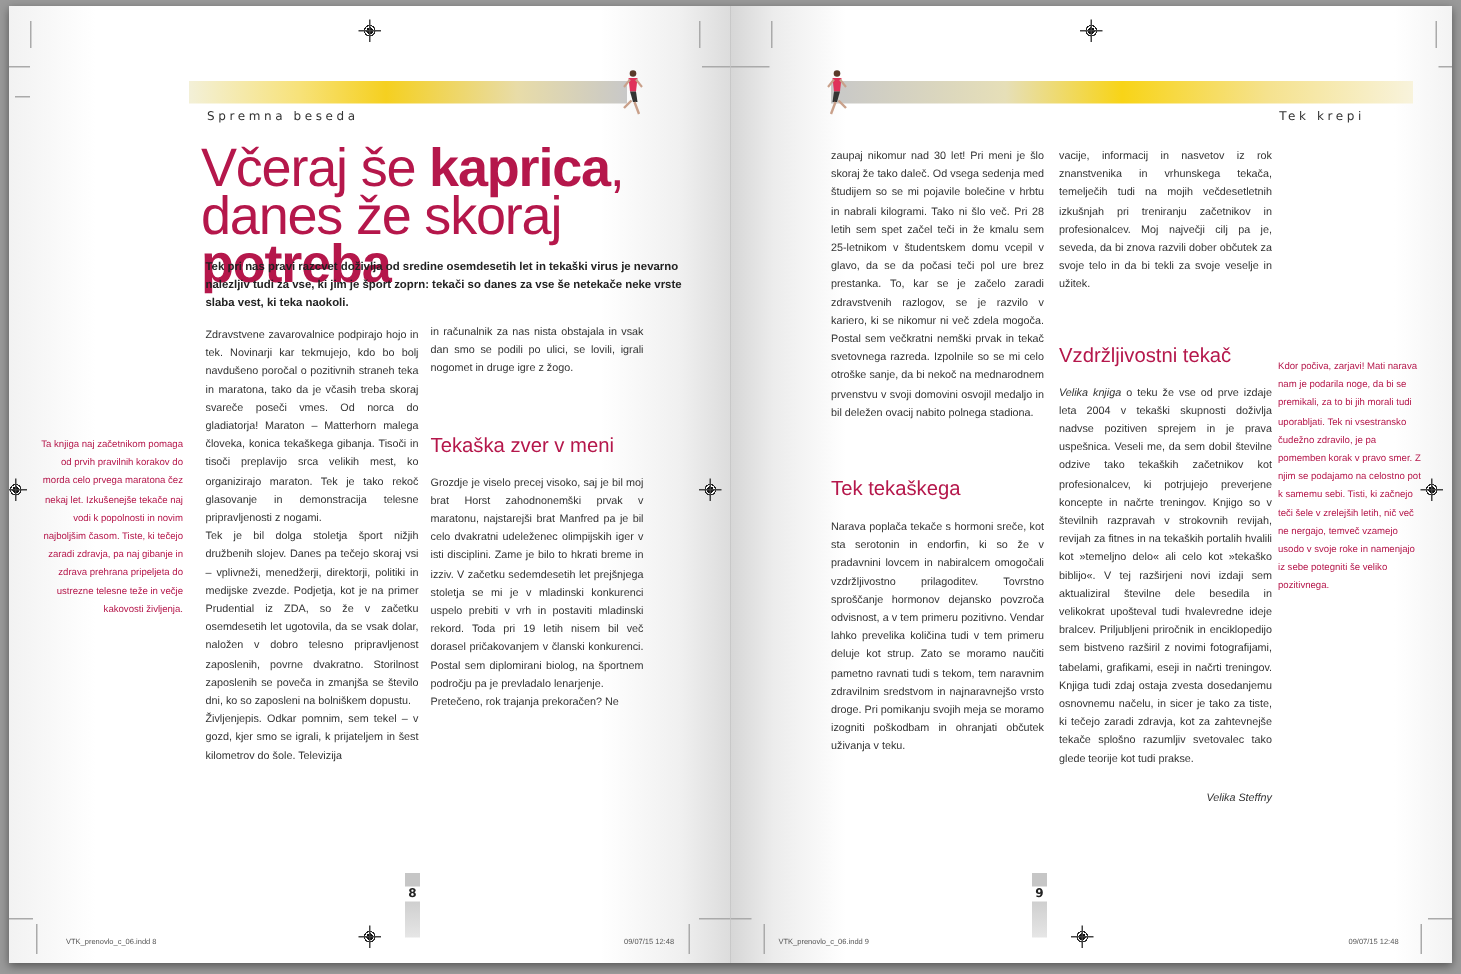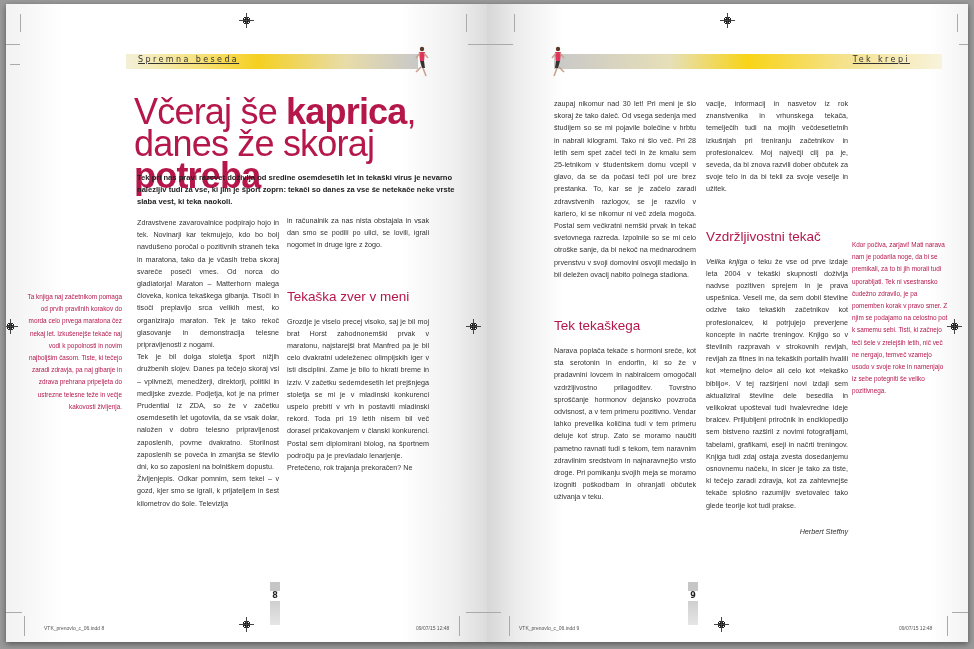--- a/index.html
+++ b/index.html
@@ -36,21 +36,21 @@
 
   
   .bar {
     position:absolute; top:50px; height:15px;
   }
   .left .bar { left:120px; width:292px;
     background:linear-gradient(to right,#f3f0d8 0%,#f7e27a 25%,#f5d020 45%,#e8dca8 75%,#c8c8c8 100%); }
   .right .bar { left:67px; width:388px;
     background:linear-gradient(to right,#c8c8c8 0%,#e6dfb8 30%,#f8d417 50%,#f5e28e 75%,#f8f3dc 100%); }
   .bar-label {
-    position:absolute; top:1px; font-size:8px; letter-spacing:2.4px; color:#333;text-decoration:underline;
+    position:absolute; top:19px; font-size:8px; letter-spacing:2.4px; color:#333;
   }
   .left .bar-label { left:12px; }
   .right .bar-label { right:32px; }
   .runner { position:absolute; width:18px; height:32px; }
   .left .runner { left:406px; top:42px; }
   .right .runner { left:63px; top:42px; transform:scaleX(-1); }
 
   .title {
     position:absolute; left:128px; top:92px; width:320px;
     color:#b5174b; font-size:36px; line-height:32px; letter-spacing:-.8px;
@@ -185,21 +185,21 @@
     <div class="col" style="left:67px;top:94px;width:142px">
       <p>zaupaj nikomur nad 30 let! Pri meni je šlo skoraj že tako daleč. Od vsega sedenja med študijem so se mi pojavile bolečine v hrbtu in nabrali kilogrami. Tako ni šlo več. Pri 28 letih sem spet začel teči in že kmalu sem 25-letnikom v študentskem domu vcepil v glavo, da se da počasi teči pol ure brez prestanka. To, kar se je začelo zaradi zdravstvenih razlogov, se je razvilo v kariero, ki se nikomur ni več zdela mogoča. Postal sem večkratni nemški prvak in tekač svetovnega razreda. Izpolnile so se mi celo otroške sanje, da bi nekoč na mednarodnem prvenstvu v svoji domovini osvojil medaljo in bil deležen ovacij nabito polnega stadiona.</p>
       <div class="h2" style="margin-top:38px">Tek tekaškega</div>
       <p>Narava poplača tekače s hormoni sreče, kot sta serotonin in endorfin, ki so že v pradavnini lovcem in nabiralcem omogočali vzdržljivostno prilagoditev. Tovrstno sproščanje hormonov dejansko povzroča odvisnost, a v tem primeru pozitivno. Vendar lahko prevelika količina tudi v tem primeru deluje kot strup. Zato se moramo naučiti pametno ravnati tudi s tekom, tem naravnim zdravilnim sredstvom in najnaravnejšo vrsto droge. Pri pomikanju svojih meja se moramo izogniti poškodbam in ohranjati občutek uživanja v teku.</p>
     </div>
 
     <div class="col" style="left:219px;top:94px;width:142px">
       <p>vacije, informacij in nasvetov iz rok znanstvenika in vrhunskega tekača, temelječih tudi na mojih večdesetletnih izkušnjah pri treniranju začetnikov in profesionalcev. Moj največji cilj pa je, seveda, da bi znova razvili dober občutek za svoje telo in da bi tekli za svoje veselje in užitek.</p>
       <div class="h2" style="margin-top:34px">Vzdržljivostni tekač</div>
       <p><i>Velika knjiga</i><span> o teku že vse od prve izdaje leta 2004 v tekaški skupnosti doživlja nadvse pozitiven sprejem in je prava uspešnica. Veseli me, da sem dobil številne odzive tako tekaških začetnikov kot profesionalcev, ki potrjujejo preverjene koncepte in načrte treningov. Knjigo so v številnih razpravah v strokovnih revijah, revijah za fitnes in na tekaških portalih hvalili kot »temeljno delo« ali celo kot »tekaško biblijo«. V tej razširjeni novi izdaji sem aktualiziral številne dele besedila in velikokrat upošteval tudi hvalevredne ideje bralcev. Priljubljeni priročnik in enciklopedijo sem bistveno razširil z novimi fotografijami, tabelami, grafikami, eseji in načrti treningov. Knjiga tudi zdaj ostaja zvesta dosedanjemu osnovnemu načelu, in sicer je tako za tiste, ki tečejo zaradi zdravja, kot za zahtevnejše tekače splošno razumljiv svetovalec tako glede teorije kot tudi prakse.</span></p>
-      <p class="sig">Herbert Steffny</p>
+      <p class="sig">Velika Steffny</p>
     </div>
 
     <div class="side rightside" style="left:365px">Kdor počiva, zarjavi! Mati narava nam je podarila noge, da bi se premikali, za to bi jih morali tudi uporabljati. Tek ni vsestransko čudežno zdravilo, je pa pomemben korak v pravo smer. Z njim se podajamo na celostno pot k samemu sebi. Tisti, ki začnejo teči šele v zrelejših letih, nič več ne nergajo, temveč vzamejo usodo v svoje roke in namenjajo iz sebe potegniti še veliko pozitivnega.</div>
 
     <div class="folio-wrap" style="left:201px">
       <div class="folio-top"></div>
       <div class="folio-num">9</div>
       <div class="folio-bot"></div>
     </div>
 

